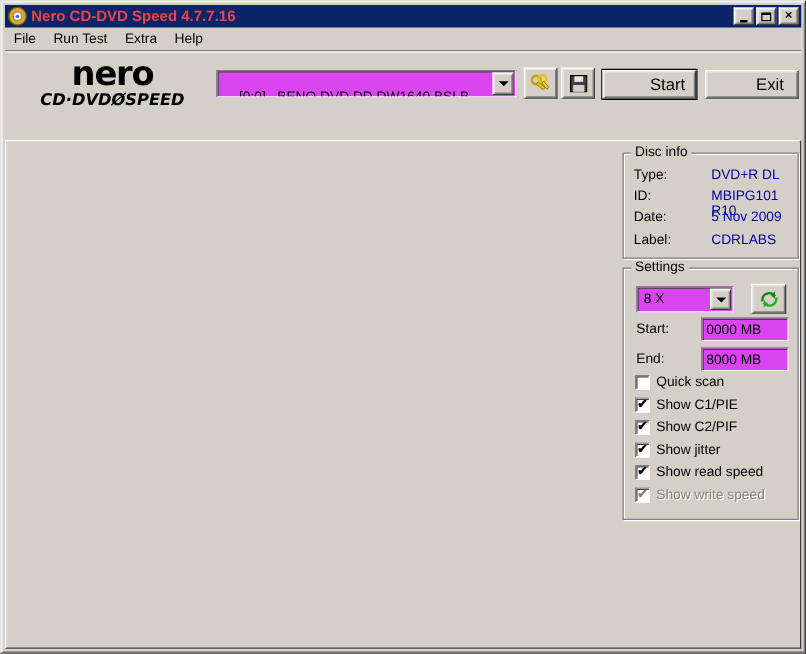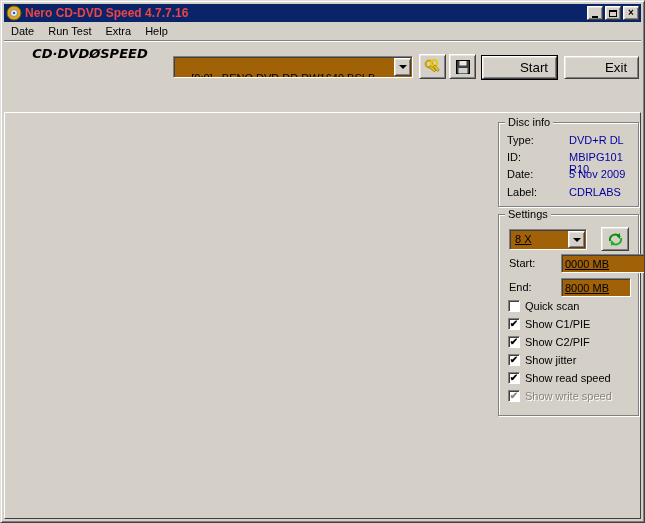--- a/index.html
+++ b/index.html
@@ -6,22 +6,22 @@
   *{box-sizing:border-box;}
   .window{
     position:relative;width:645px;height:523px;background:#d4d0c8;
     font-family:"Liberation Sans",sans-serif;font-size:11px;color:#000;
     border:1px solid;border-color:#dfdfdf #404040 #404040 #dfdfdf;
     box-shadow:inset 1px 1px 0 #fff, inset -1px -1px 0 #808080;
     overflow:hidden;
   }
   .raised{background:#d4d0c8;border:1px solid;border-color:#ffffff #404040 #404040 #ffffff;
     box-shadow:inset 1px 1px 0 #e8e4dc, inset -1px -1px 0 #808080;}
-  .sunken{background:#a16207;border:1px solid;border-color:#808080 #ffffff #ffffff #808080;
-    box-shadow:inset 1px 1px 0 #404040;text-decoration:underline;}
+  .sunken{background:#d946ef;border:1px solid;border-color:#808080 #ffffff #ffffff #808080;
+    box-shadow:inset 1px 1px 0 #404040;}
   .group{position:absolute;border:1px solid #808080;box-shadow:1px 1px 0 #ffffff, inset 1px 1px 0 #ffffff;}
   .group-title{position:absolute;top:-7px;left:6px;background:#d4d0c8;padding:0 3px;display:flex;align-items:center;gap:3px;}
   .legend-sq{width:8px;height:8px;border:1px solid #404040;display:inline-block;}
   .titlebar{position:absolute;left:3px;top:3px;right:3px;height:18px;background:#0a246a;
     display:flex;align-items:center;padding:0 2px;}
   .titlebar .title{color:#ef4444;font-weight:bold;font-size:12px;margin-left:3px;flex:1;white-space:nowrap;}
   .tb-btn{width:16px;height:14px;margin-left:2px;display:flex;align-items:center;justify-content:center;font-size:10px;line-height:10px;font-weight:bold;color:#000;}
   .g-min{width:6px;height:2px;background:#000;margin-top:7px;}
   .g-max{width:8px;height:7px;border:1px solid #000;border-top-width:2px;}
   .menubar{position:absolute;left:3px;top:21px;right:3px;height:19px;display:flex;align-items:center;
@@ -76,27 +76,28 @@
       </span>
     <span class="tb-btn raised">
         <span class="g-max"></span>
       </span>
     <span class="tb-btn raised">
         <span>×</span>
       </span>
   </div>
 
   <div class="menubar">
-    <span class="menuitem">Date</span>
+    <span class="menuitem">File</span>
     <span class="menuitem">Run Test</span>
     <span class="menuitem">Extra</span>
     <span class="menuitem">Help</span>
   </div>
 
   <div class="logo">
+    <div class="l1">nero</div>
     <div class="l2">CD·DVDØSPEED</div>
   </div>
 
   <div class="combo sunken">
     <span>[0:0]   BENQ DVD DD DW1640 BSLB</span>
     <span class="combo-arrow raised">
       <span class="tri"></span>
     </span>
   </div>
 
@@ -545,21 +546,21 @@
     <span class="iconbtn raised" style="left:102px;top:12px;width:28px;height:24px;">
       <svg width="15" height="15">
         <path d="M2 9 A5.5 5.5 0 0 1 12 5" fill="none" stroke="#108a10" stroke-width="2"></path>
         <path d="M13 6 A5.5 5.5 0 0 1 3 10" fill="none" stroke="#22b022" stroke-width="2"></path>
         <polygon points="12,1 12,7 8.5,4" fill="#108a10"></polygon>
         <polygon points="3,14 3,8 6.5,11" fill="#22b022"></polygon>
       </svg>
     </span>
 
     <span style="position:absolute;left:10px;top:42px;">Start:</span>
-    <input class="tfield sunken" style="left: 62px; top: 39px; width: 85px;" readonly="" value="0000 MB">
+    <input class="tfield sunken" style="left: 62px; top: 39px; width: 70px;" readonly="" value="0000 MB">
     <span style="position:absolute;left:10px;top:66px;">End:</span>
     <input class="tfield sunken" style="left: 62px; top: 63px; width: 70px;" readonly="" value="8000 MB">
 
     <div class="cbrow" style="top:84px;">
       <span class="cb"></span>
       <span class="cblabel">Quick scan</span>
     </div>
     <div class="cbrow checked" style="top:102px;">
       <span class="cb">
           <span class="chk">✔</span>

